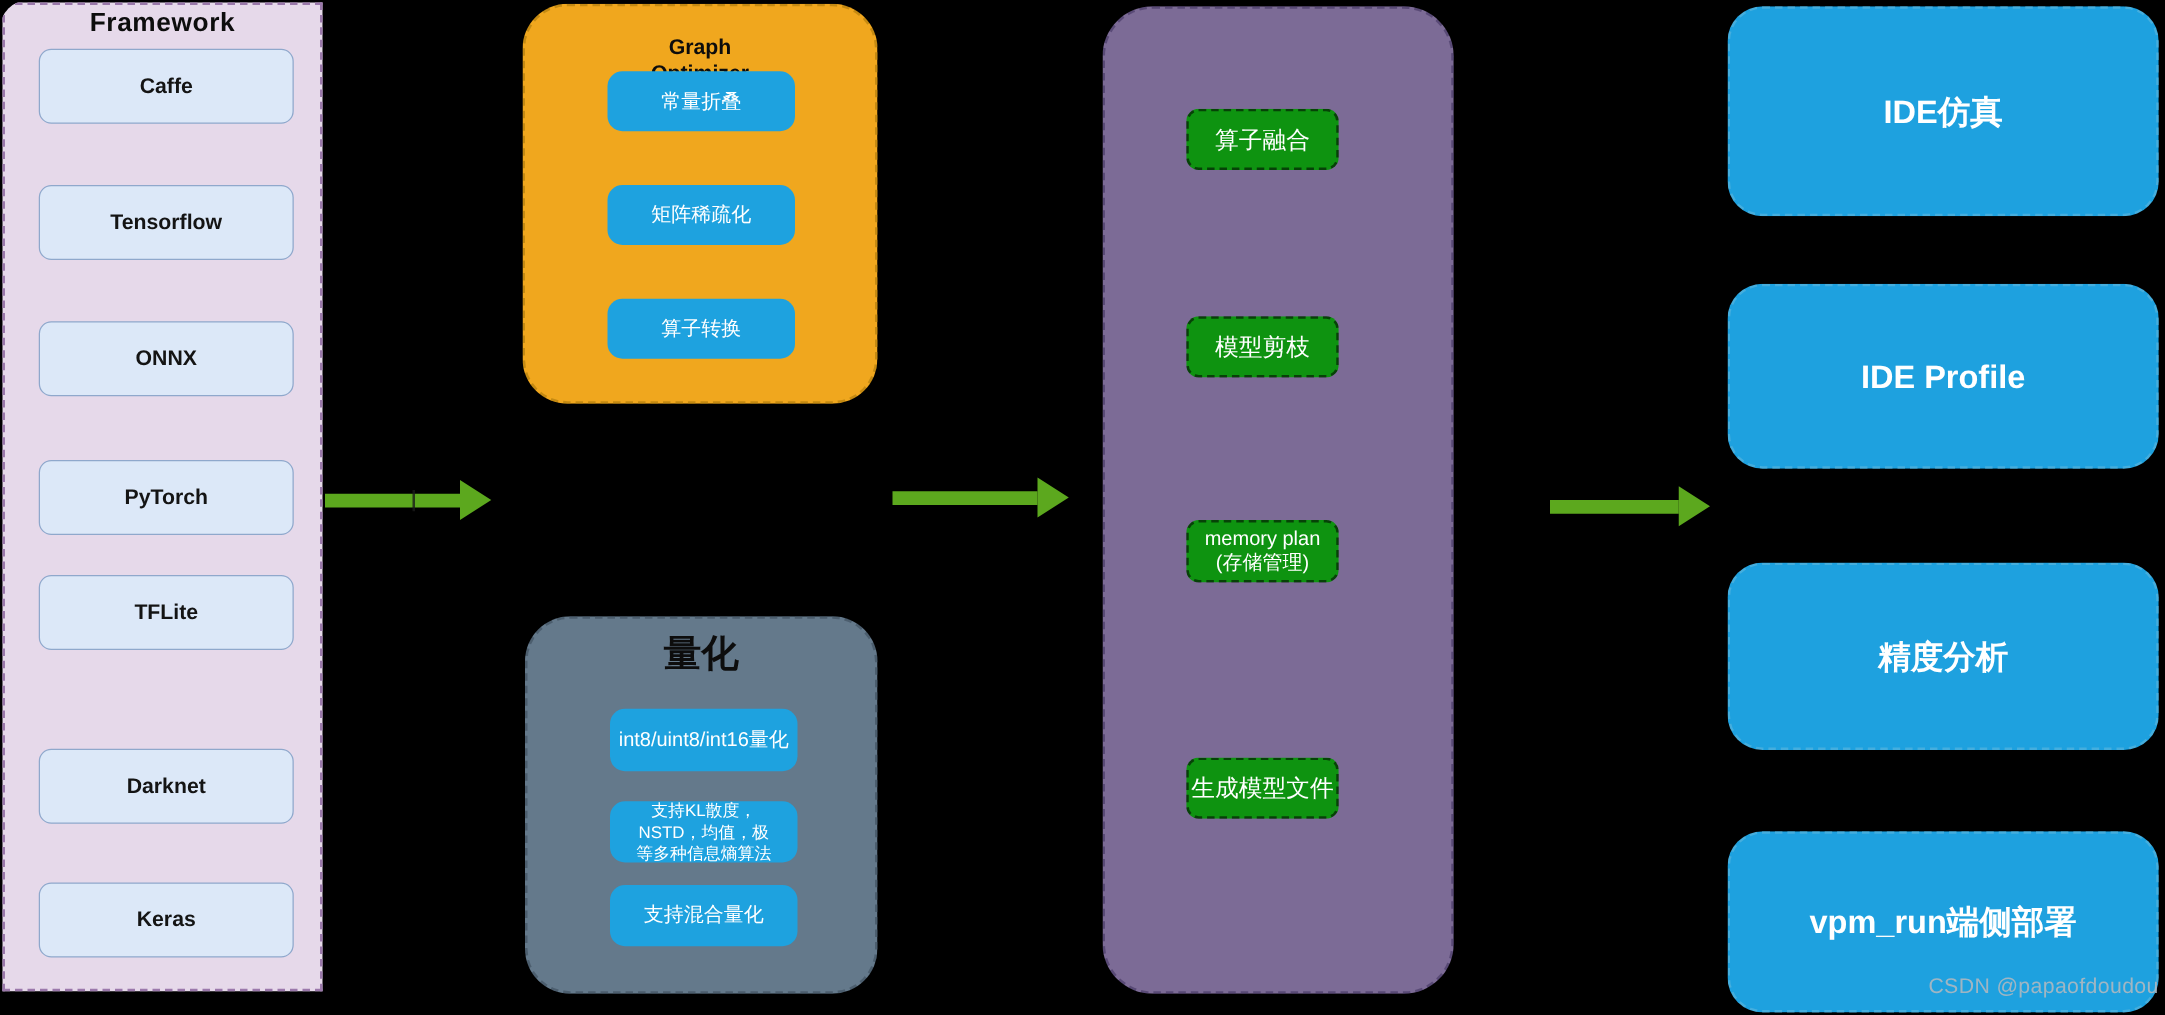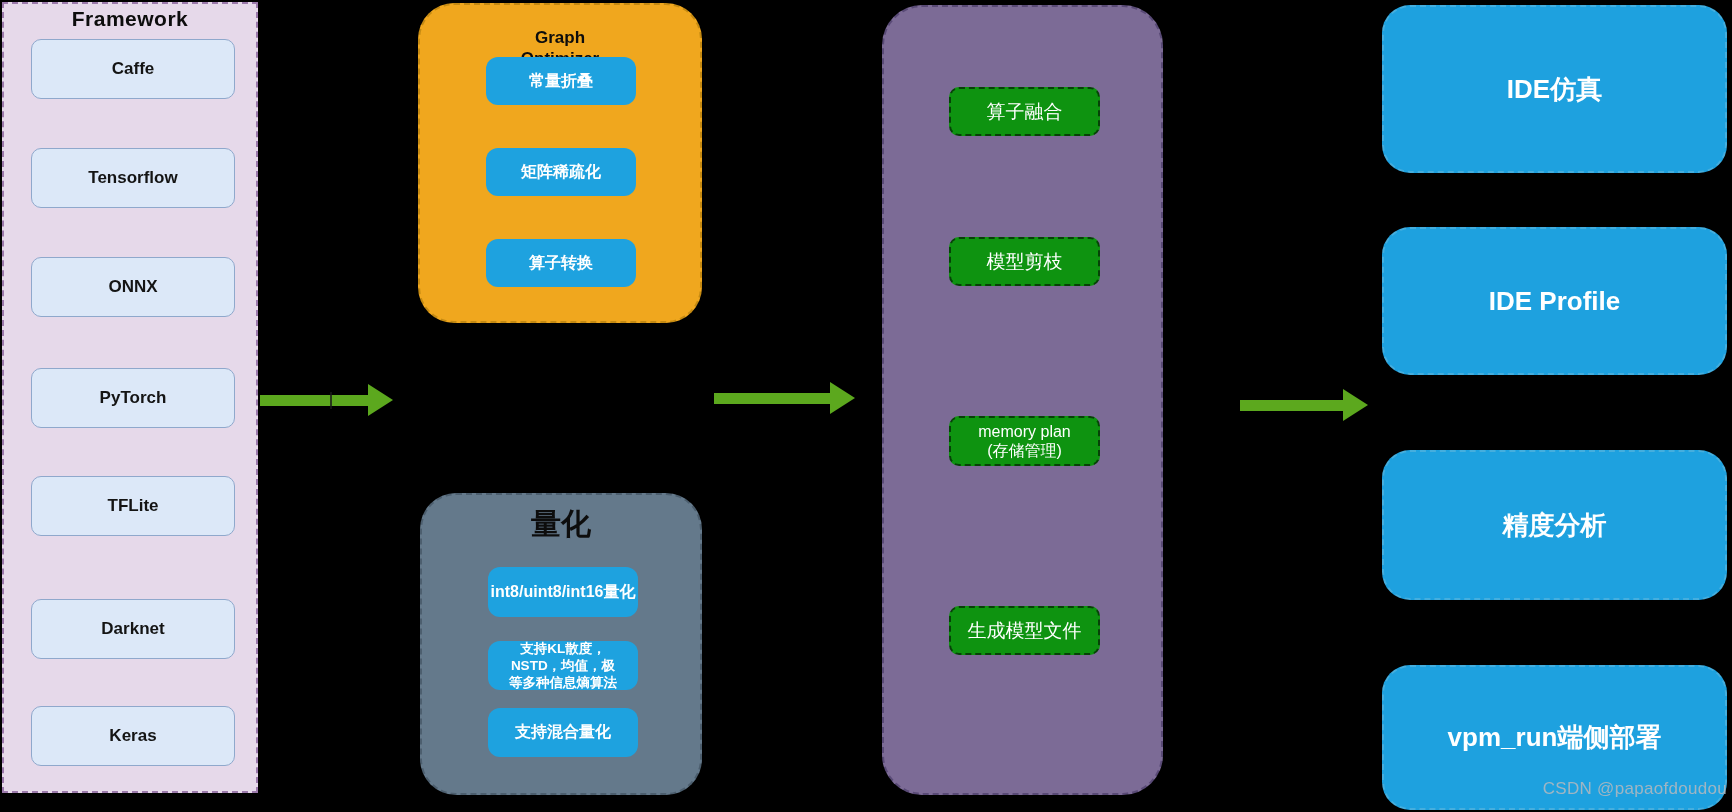--- a/index.html
+++ b/index.html
@@ -7,21 +7,21 @@
     --framework-panel:#E6D9EA; --framework-panel-border:#9B79AB;
     --framework-chip:#DCE8F8; --framework-chip-border:#8FA8CC;
     --optimizer-panel:#F0A71E; --optimizer-panel-border:#C58A12;
     --quantization-panel:#64798B; --quantization-panel-border:#4C5E6E;
     --compiler-panel:#7C6B96; --compiler-panel-border:#594A76;
     --blue-chip:#1EA2DF; --green-chip:#0E9310;
     --output-box:#1EA1DF; --arrow:#5CA81E;
   }
   html,body{margin:0;padding:0;background:var(--background);}
   body{font-family:"Liberation Sans","DejaVu Sans",sans-serif;}
-  .stage{position:relative;width:1732px;height:812px;background:var(--background);overflow:hidden;}
+  .stage{position:relative;width:1732px;height:812px;background:var(--background);overflow:hidden;border-radius:23px;}
 
   .panel{position:absolute;box-sizing:border-box;}
   .panel h2{margin:0;text-align:center;color:#0d0d0d;white-space:pre-line;}
 
   
   .framework{left:2px;top:2px;width:256px;height:791px;background:var(--framework-panel);
     border:2px dashed var(--framework-panel-border);}
   .framework h2{font-size:21px;line-height:24px;margin-top:3px;letter-spacing:.5px;}
   .fw-chip{position:absolute;left:27px;width:202px;height:58px;border-radius:10px;
     background:var(--framework-chip);border:1px solid var(--framework-chip-border);
@@ -32,30 +32,30 @@
   .optimizer{left:418px;top:3px;width:284px;height:320px;border-radius:36px;
     background:var(--optimizer-panel);border:2px dashed var(--optimizer-panel-border);}
   .optimizer h2{font-size:17px;line-height:21px;margin-top:22px;}
 
   
   .quant{left:420px;top:493px;width:282px;height:302px;border-radius:36px;
     background:var(--quantization-panel);border:2px dashed var(--quantization-panel-border);}
   .quant h2{font-size:30px;line-height:34px;margin-top:12px;}
 
   .blue-chip{position:absolute;left:66px;width:150px;border-radius:12px;
-    background:var(--blue-chip);color:#fff;font-weight:bold;
+    background:var(--blue-chip);color:#fff;font-weight:normal;
     display:flex;align-items:center;justify-content:center;text-align:center;
     font-size:16px;box-sizing:border-box;}
   .blue-chip.small{font-size:13.5px;line-height:17px;padding:0 21px;}
 
   
   .compiler{left:882px;top:5px;width:281px;height:790px;border-radius:40px;
     background:var(--compiler-panel);border:2px dashed var(--compiler-panel-border);}
   .compiler h2{font-size:22px;line-height:26px;margin-top:8px;}
-  .green-chip{position:absolute;left:65px;width:151px;height:49px;border-radius:10px;
+  .green-chip{position:absolute;left:65px;width:122px;height:49px;border-radius:10px;
     background:var(--green-chip);border:2px dashed rgba(0,0,0,0.55);
     color:#fff;font-weight:500;font-size:19px;
     display:flex;align-items:center;justify-content:center;text-align:center;
     white-space:pre-line;box-sizing:border-box;}
   .green-chip.two-line{font-size:16px;line-height:19px;}
 
   
   .out-box{position:absolute;left:1382px;width:345px;border-radius:28px;
     background:var(--output-box);border:2px dashed #45aede;
     display:flex;align-items:center;justify-content:center;
@@ -75,21 +75,21 @@
 <body>
 
 <div class="stage">
 
   <section class="panel framework">
     <h2>Framework</h2>
     <div class="fw-chip" style="top:35px">Caffe</div>
     <div class="fw-chip" style="top:144px">Tensorflow</div>
     <div class="fw-chip" style="top:253px">ONNX</div>
     <div class="fw-chip" style="top:364px">PyTorch</div>
-    <div class="fw-chip" style="top:472px">TFLite</div>
+    <div class="fw-chip" style="top:456px">TFLite</div>
     <div class="fw-chip" style="top:595px">Darknet</div>
     <div class="fw-chip" style="top:702px">Keras</div>
   </section>
 
   <section class="panel optimizer">
     <h2>Graph
 Optimizer</h2>
     <div class="blue-chip" style="top:52px;height:48px">常量折叠</div>
     <div class="blue-chip" style="top:143px;height:48px">矩阵稀疏化</div>
     <div class="blue-chip" style="top:234px;height:48px">算子转换</div>
@@ -97,21 +97,21 @@
 
   <section class="panel quant">
     <h2>量化</h2>
     <div class="blue-chip" style="top:72px;height:50px">int8/uint8/int16量化</div>
     <div class="blue-chip small" style="top:146px;height:49px">支持KL散度，NSTD，均值，极等多种信息熵算法</div>
     <div class="blue-chip" style="top:213px;height:49px">支持混合量化</div>
   </section>
 
   <section class="panel compiler">
     <div class="green-chip" style="top:80px">算子融合</div>
-    <div class="green-chip" style="top:230px">模型剪枝</div>
+    <div class="green-chip" style="top:246px">模型剪枝</div>
     <div class="green-chip two-line" style="top:409px;height:50px">memory plan
 (存储管理)</div>
     <div class="green-chip" style="top:599px">生成模型文件</div>
   </section>
 
   <div class="arrow" style="left:260px;top:384px">
     <div class="shaft" style="width:108px">
       <div class="tick" style="left:70px"></div>
     </div>
     <div class="head"></div>

